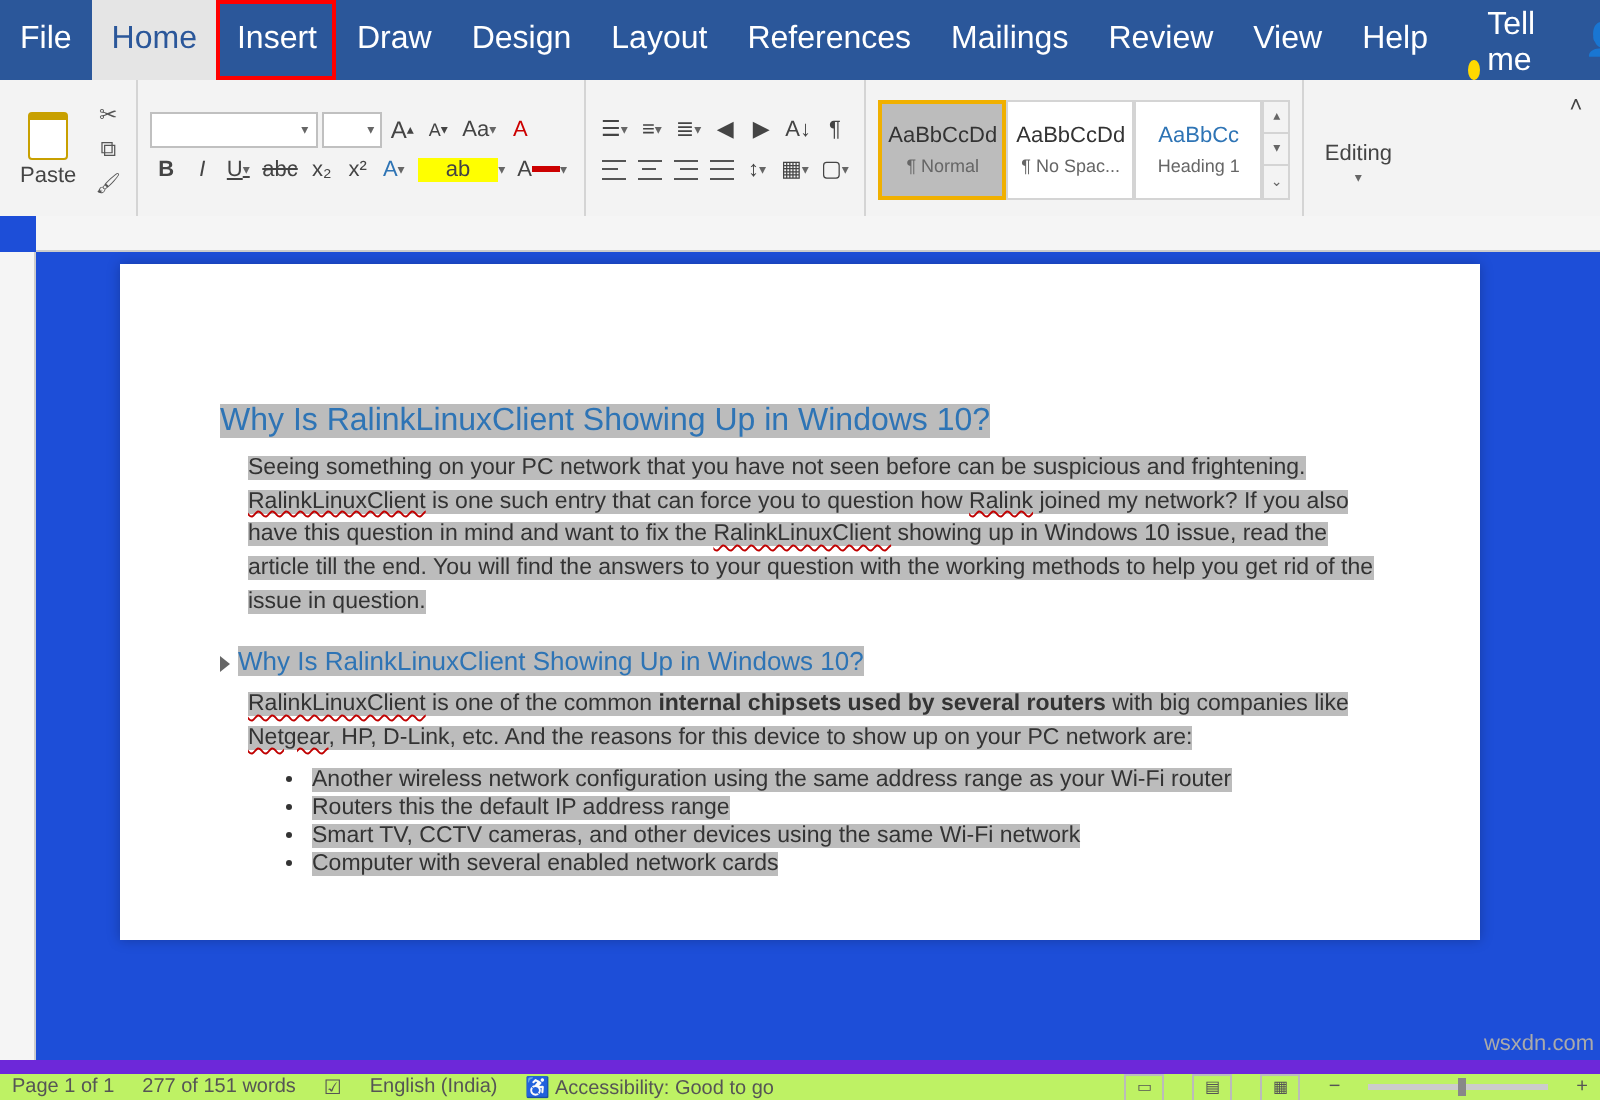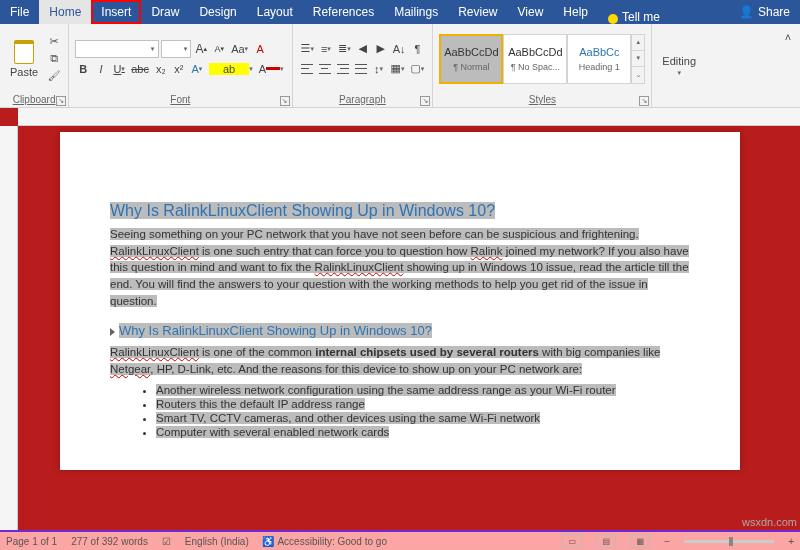--- a/index.html
+++ b/index.html
@@ -1,18 +1,18 @@
 <!DOCTYPE html>
 <html><head>
 <meta charset="utf-8">
 <style>
 * { margin: 0; padding: 0; box-sizing: border-box; font-family: "Segoe UI", sans-serif; }
 body { width: 800px; height: 550px; overflow: hidden; background: #fff; position: relative; }
 
-.title-tabs { background: #2b579a; color: #fff; height: 24px; display: flex; align-items: stretch; font-size: 12px; }
+.title-tabs { background: #2b579a; color: #fff; height: 40px; display: flex; align-items: stretch; font-size: 16px; }
 .title-tabs .tab { padding: 0 10px; display: flex; align-items: center; cursor: pointer; }
 .title-tabs .tab.active { background: #e5e5e5; color: #2b579a; }
 .title-tabs .tab.highlighted { box-shadow: inset 0 0 0 2px #ff0000; }
 .title-tabs .spacer { flex: 1; }
 .title-tabs .tellme { display: flex; align-items: flex-end; gap: 4px; padding: 0 10px; }
 .title-tabs .share { display: flex; align-items: center; gap: 4px; padding: 0 10px; }
 .bulb { width: 10px; height: 10px; border-radius: 50%; background: #ffd900; display: inline-block; }
 
 .ribbon { background: #f3f3f3; height: 84px; border-bottom: 1px solid #d4d4d4; display: flex; font-size: 11px; color: #444; }
 .group { border-right: 1px solid #d4d4d4; display: flex; flex-direction: column; }
@@ -51,34 +51,34 @@
 .style-item.sel { border-color: #f0b000; box-shadow: inset 0 0 0 1px #f0b000; }
 .style-prev { font-size: 11px; color: #333; }
 .style-prev.h1 { color: #2e74b5; }
 .style-name { color: #666; margin-top: 4px; }
 .style-scroll { width: 14px; height: 50px; border: 1px solid #d4d4d4; display: flex; flex-direction: column; }
 .style-scroll div { flex: 1; display: flex; align-items: center; justify-content: center; font-size: 7px; color: #666; border-bottom: 1px solid #d4d4d4; }
 .style-scroll div:last-child { border-bottom: none; }
 
 .editing-body { display: flex; flex-direction: column; align-items: center; justify-content: center; gap: 2px; padding: 12px 10px; }
 
-.canvas { position: absolute; top: 108px; left: 0; right: 0; bottom: 20px; background: #b91c1c; overflow: hidden; }
+.canvas { position: absolute; top: 108px; left: 0; right: 0; bottom: 20px; background: #1d4ed8; overflow: hidden; }
 .ruler-v { position: absolute; left: 0; top: 18px; bottom: 0; width: 18px; background: #f5f5f5; border-right: 1px solid #ccc; }
 .ruler-h { position: absolute; left: 18px; top: 0; right: 0; height: 18px; background: #f5f5f5; border-bottom: 1px solid #ccc; }
 .page { position: absolute; left: 60px; top: 24px; width: 680px; background: #fff; box-shadow: 0 0 6px rgba(0,0,0,.25); padding: 70px 50px 30px; }
 .sel { background: #bcbcbc; }
 .h-title { color: #2e74b5; font-size: 16px; font-weight: 500; }
-.para { font-size: 11.5px; color: #333; line-height: 1.45; margin-top: 6px; }
+.para { font-size: 11.5px; color: #333; line-height: 1.45; margin-top: 6px; margin-left: 14px; }
 .h-sub { color: #2e74b5; font-size: 13px; font-weight: 500; margin-top: 14px; }
 .tri { display: inline-block; width: 0; height: 0; border-top: 4px solid transparent; border-bottom: 4px solid transparent; border-left: 5px solid #666; margin-right: 4px; vertical-align: middle; }
 .wavy { text-decoration: underline wavy #c00000; text-decoration-thickness: 1px; }
 ul.doc { margin: 6px 0 0 46px; font-size: 11.5px; color: #333; }
 ul.doc li { margin: 2px 0; }
 
-.status { position: absolute; bottom: 0; left: 0; right: 0; height: 20px; background: #fca5a5; border-top: 2px solid #6d28d9; display: flex; align-items: center; font-size: 10px; color: #555; padding: 0 6px; gap: 14px; }
+.status { position: absolute; bottom: 0; left: 0; right: 0; height: 20px; background: #bef264; border-top: 7px solid #6d28d9; display: flex; align-items: center; font-size: 10px; color: #555; padding: 0 6px; gap: 14px; }
 .status .spacer { flex: 1; }
 .view-btn { width: 20px; height: 14px; border: 1px solid #bbb; display: flex; align-items: center; justify-content: center; font-size: 8px; }
 .zoom-slider { width: 90px; height: 3px; background: #ccc; position: relative; }
 .zoom-slider .thumb { position: absolute; left: 50%; top: -3px; width: 4px; height: 9px; background: #888; }
 .watermark { position: absolute; right: 3px; bottom: 22px; font-size: 11px; color: #aaa; }
 </style>
 </head>
 <body>
 
 <div class="title-tabs">
@@ -297,21 +297,21 @@
       <li><span class="sel">Smart TV, CCTV cameras, and other devices using the same Wi-Fi network</span></li>
       <li><span class="sel">Computer with several enabled network cards</span></li>
     </ul>
   </div>
 </div>
 
 <div class="watermark">wsxdn.com</div>
 
 <div class="status">
   <span>Page 1 of 1</span>
-  <span>277 of 392 words</span>
+  <span>277 of 151 words</span>
   <span>☑</span>
   <span>English (India)</span>
   <span>♿ <span>Accessibility: Good to go</span></span>
   <div class="spacer"></div>
   <div class="view-btn">▭</div>
   <div class="view-btn">▤</div>
   <div class="view-btn">▦</div>
   <span>−</span>
   <div class="zoom-slider">
       <div class="thumb"></div>

